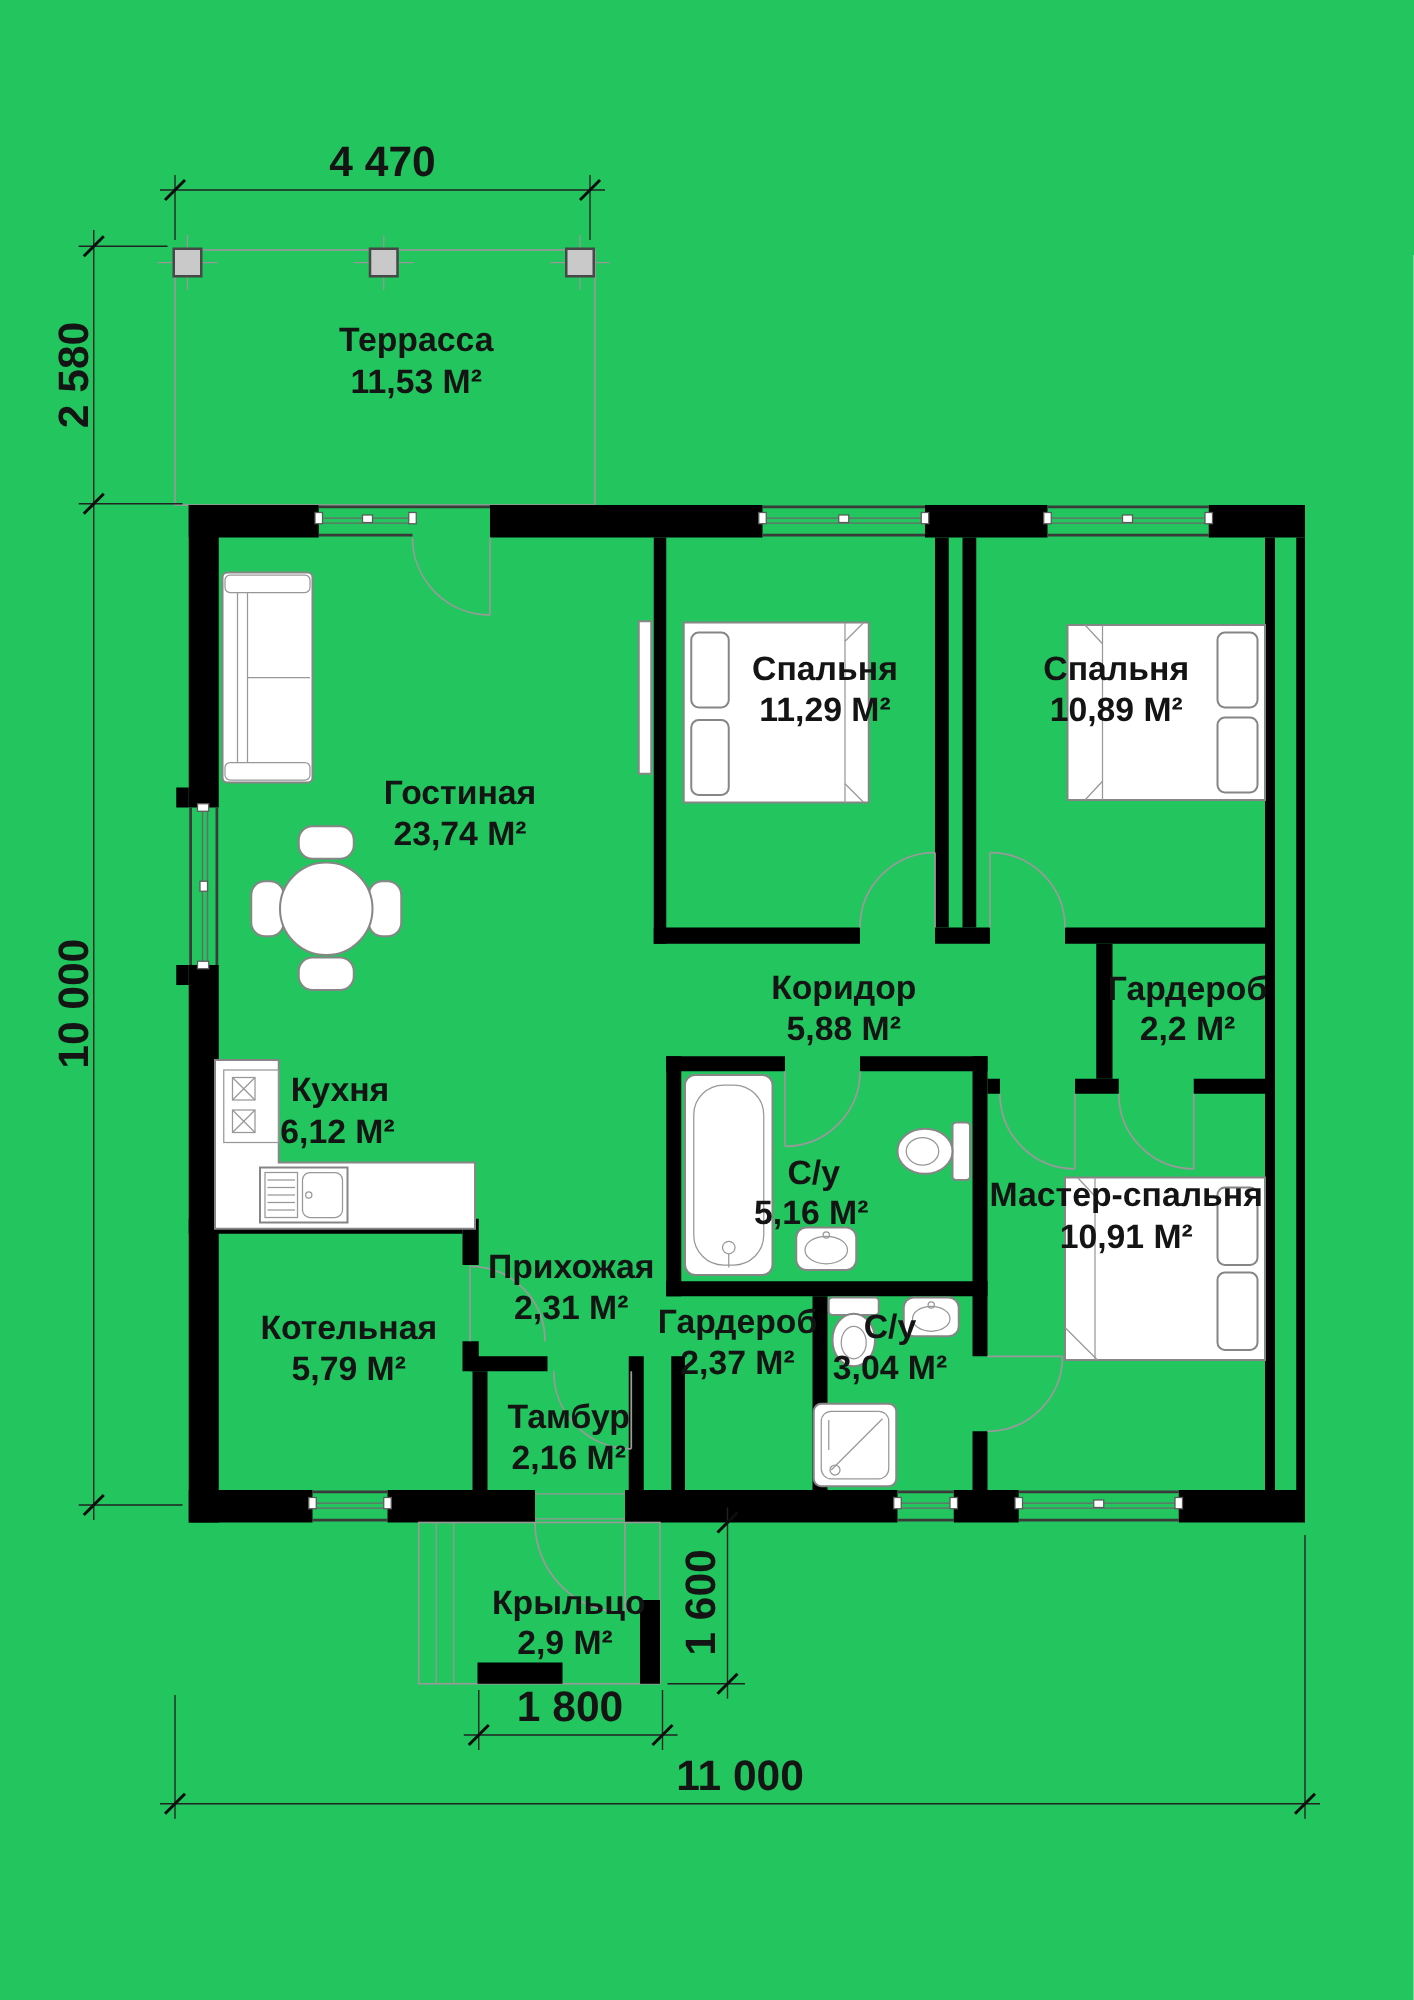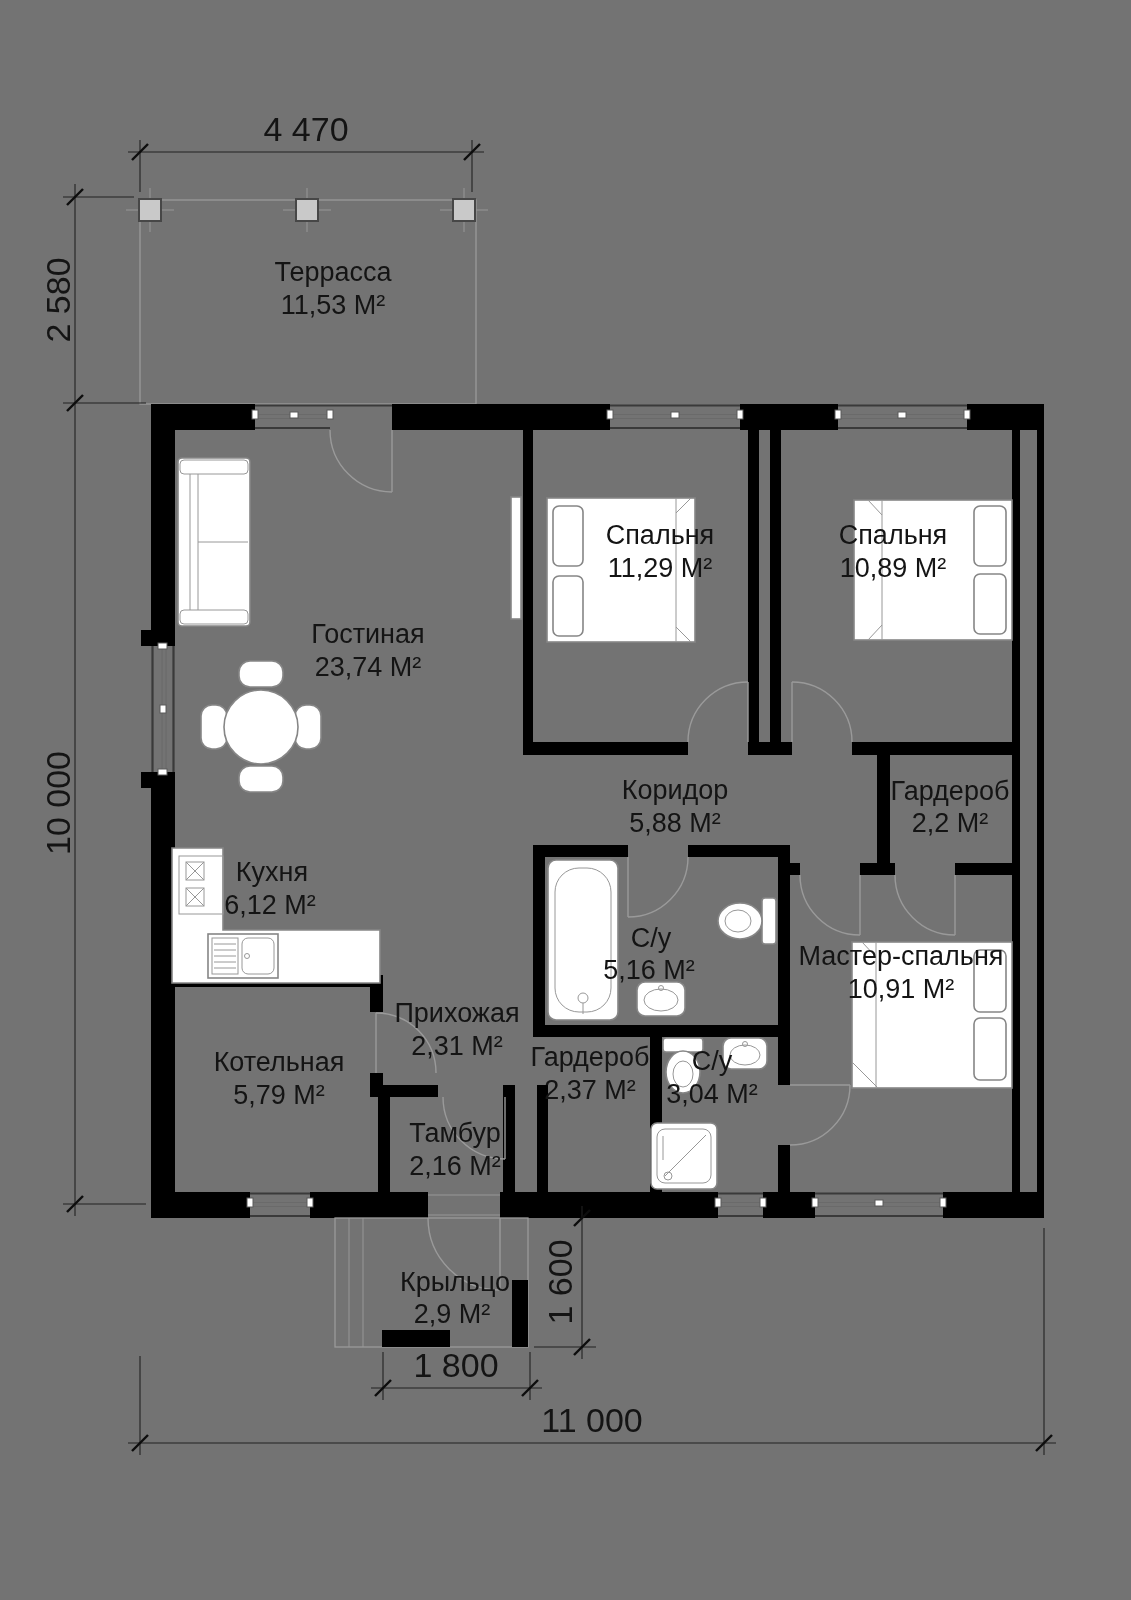--- a/index.html
+++ b/index.html
@@ -1,17 +1,17 @@
 <!DOCTYPE html>
 <html><head>
 <meta charset="utf-8">
 <style>
   html,body{margin:0;padding:0;background:#fff;}
-  .stage{position:relative;width:1131px;height:1600px;background:#737373;overflow:hidden;
-         font-family:"Liberation Sans",sans-serif;}
+  .stage{position:relative;width:1131px;height:1600px;background:#22c55e;overflow:hidden;
+         font-family:"Liberation Sans",sans-serif;font-weight:bold;}
   svg{position:absolute;left:0;top:0;}
   .w{fill:#000;stroke:none}
   .outline{fill:none;stroke:#9a9a9a;stroke-width:1.3}
   .fs{fill:#fff;stroke:#868686;stroke-width:1.6}
   .ft{fill:none;stroke:#989898;stroke-width:1}
   .door{fill:none;stroke:#9a9a9a;stroke-width:1.4}
   .winl{stroke:#3a3a3a;stroke-width:2.2}
   .winm{stroke:#6a6a6a;stroke-width:1.1}
   .wtick{fill:#fff;stroke:#5a5a5a;stroke-width:1}
   .dim{stroke:#222;stroke-width:1.1;fill:none}

